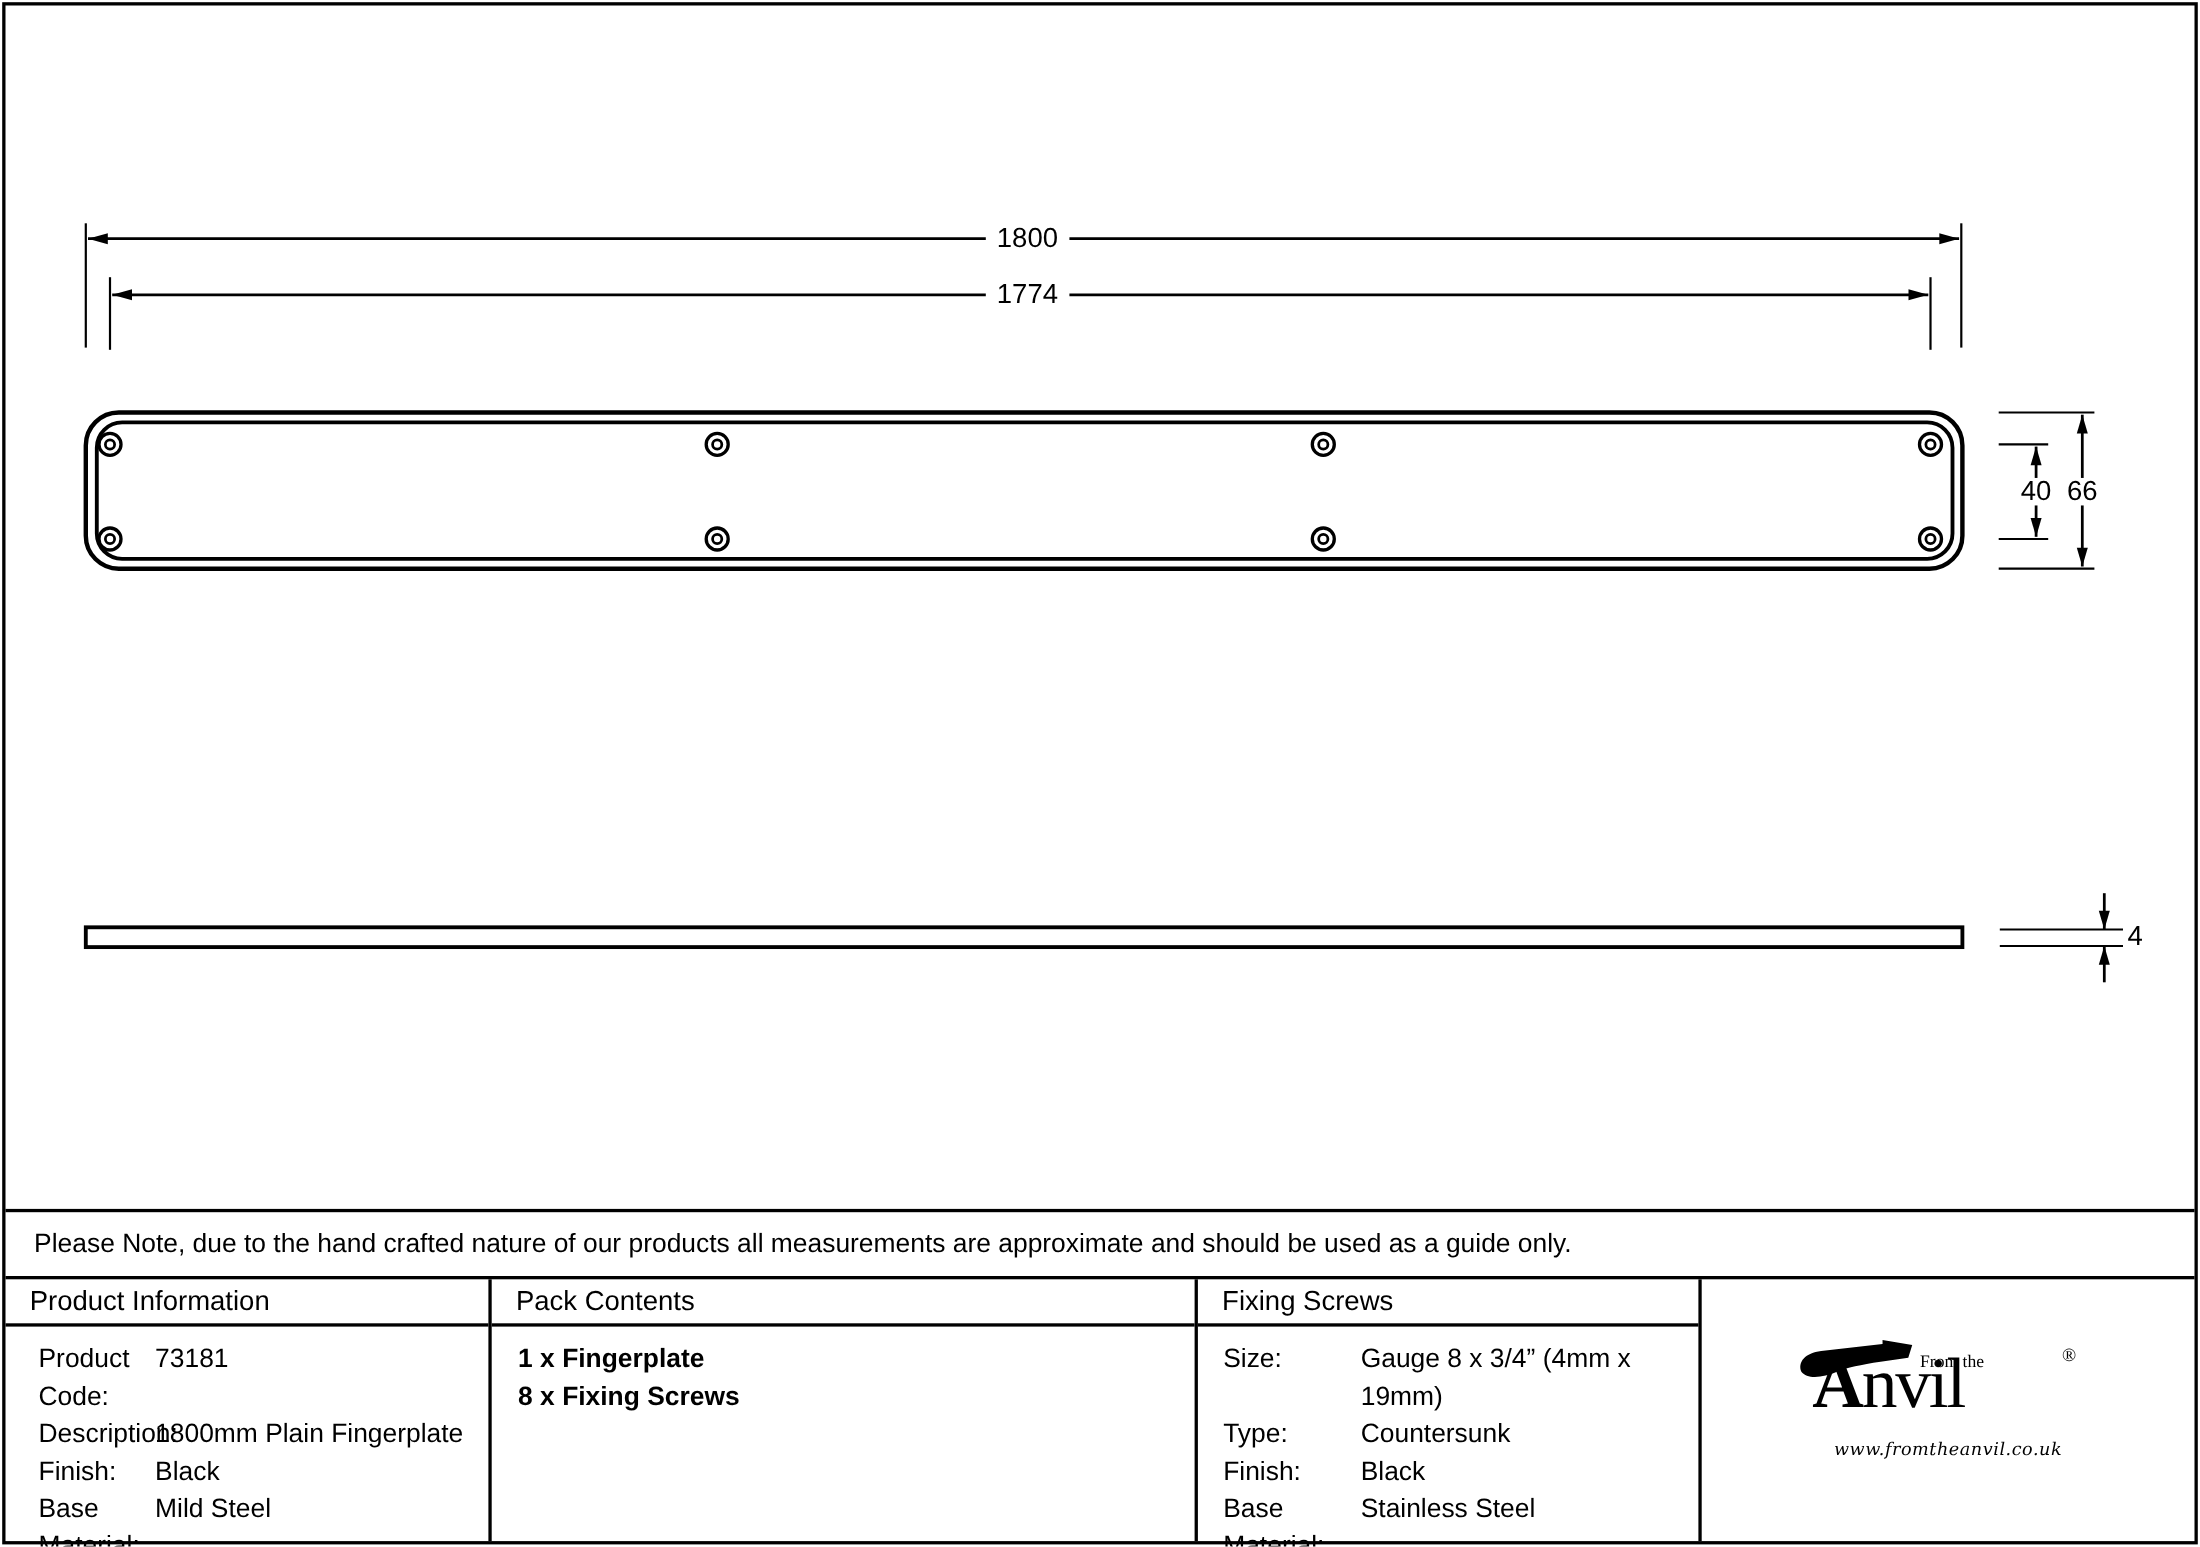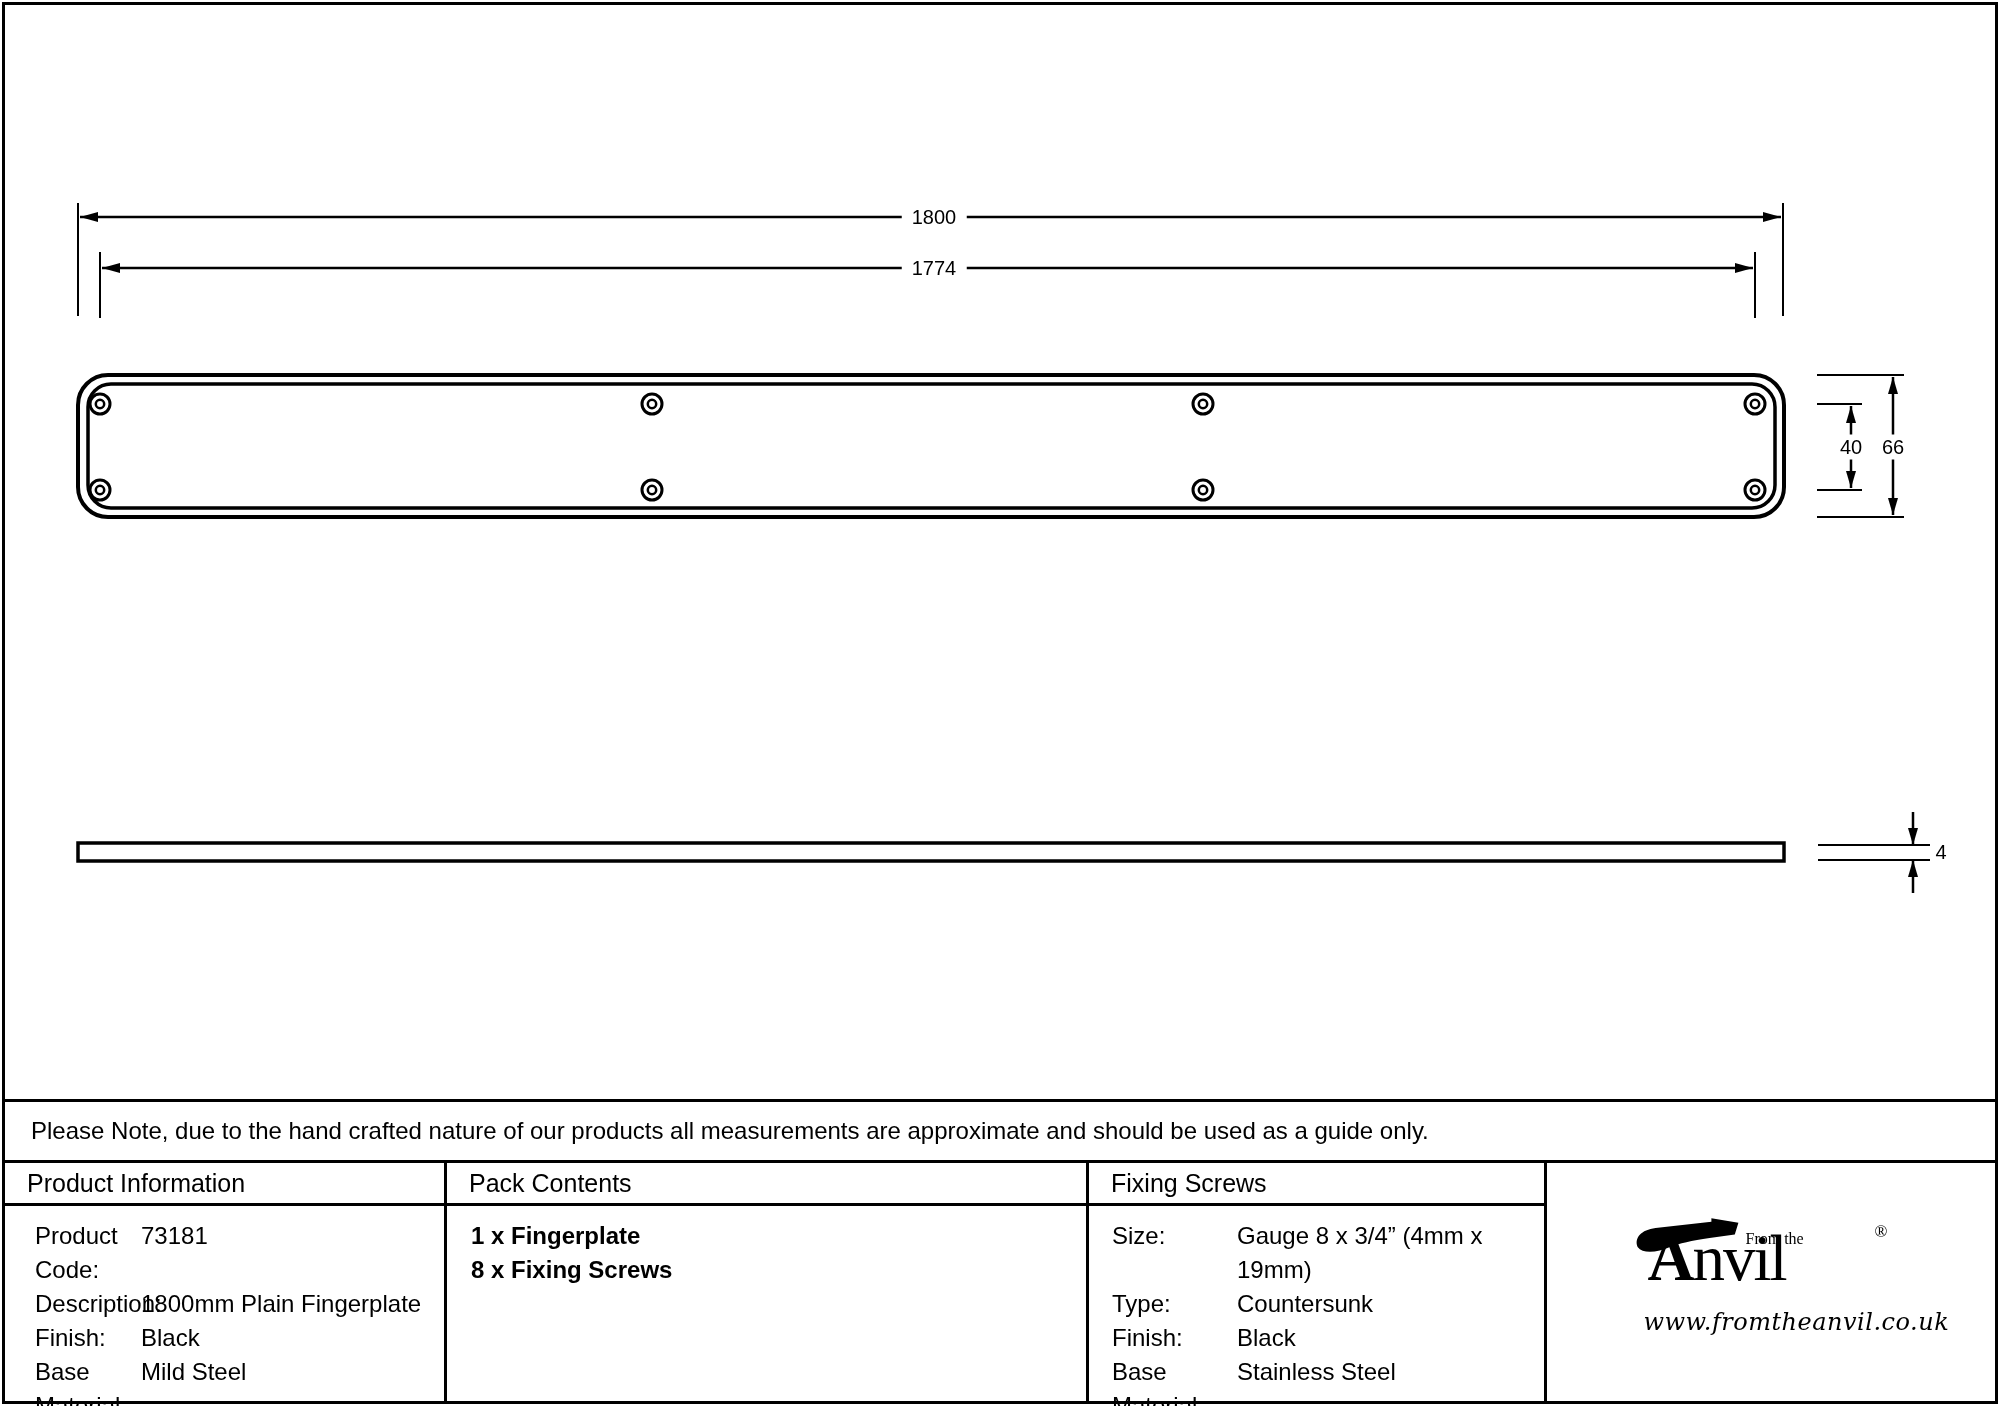--- a/index.html
+++ b/index.html
@@ -3,21 +3,21 @@
 <meta charset="utf-8">
 <style>
   * { margin:0; padding:0; box-sizing:border-box; }
   html,body { width:2000px; height:1406px; background:#fff; font-family:"Liberation Sans", sans-serif; color:#000; }
   .page { position:absolute; inset:0; width:2000px; height:1406px; background:#fff; overflow:hidden; }
   .page-border { position:absolute; inset:2px; border:3px solid #000; pointer-events:none; }
 
   
   .drawing-svg { position:absolute; left:0; top:0; }
   .dim-label { position:absolute; transform:translate(-50%,-50%); background:#fff; padding:0 10px;
-               font-size:20px; line-height:25px; white-space:nowrap; }
+               font-size:25px; line-height:25px; white-space:nowrap; }
 
   
   .note-bar { position:absolute; left:5px; right:5px; top:1099px; height:61px; border-top:3px solid #000;
               display:flex; align-items:center; padding-left:26px; font-size:24px; }
 
   
   .table-area { position:absolute; left:5px; right:5px; top:1160px; bottom:5px; border-top:3px solid #000; display:flex; }
   .tcol { height:100%; }
   .tcol.bordered { border-right:3px solid #000; }
   .col-product { width:442px; }
@@ -34,21 +34,21 @@
 
   
   .logo-box { position:relative; width:255px; height:120px; }
   .anvil-word { position:absolute; left:4px; top:4px; font-family:"Liberation Serif", serif;
                 font-size:65px; line-height:1; letter-spacing:-2px; }
   .anvil-word::first-letter { font-weight:bold; }
   .anvil-glyph { position:absolute; left:-10px; top:-4px; }
   .logo-prefix { position:absolute; left:102px; top:8px; font-family:"Liberation Serif", serif; font-size:16px; }
   .logo-reg { position:absolute; left:231px; top:0px; font-family:"Liberation Serif", serif; font-size:17px; }
   .logo-url { position:absolute; left:0; top:86px; width:100%; text-align:center;
-              font-family:"DejaVu Serif", serif; font-style:italic; font-size:24px; letter-spacing:0.5px; white-space:nowrap; }
+              font-family:"DejaVu Serif", serif; font-style:italic; font-size:16px; letter-spacing:0.5px; white-space:nowrap; }
 </style>
 </head>
 <body>
 
 <div class="page">
   <div class="page-border"></div>
 
   <svg class="drawing-svg" width="2000" height="1100" viewBox="0 0 2000 1100">
     <g stroke="#000" fill="none">
 

